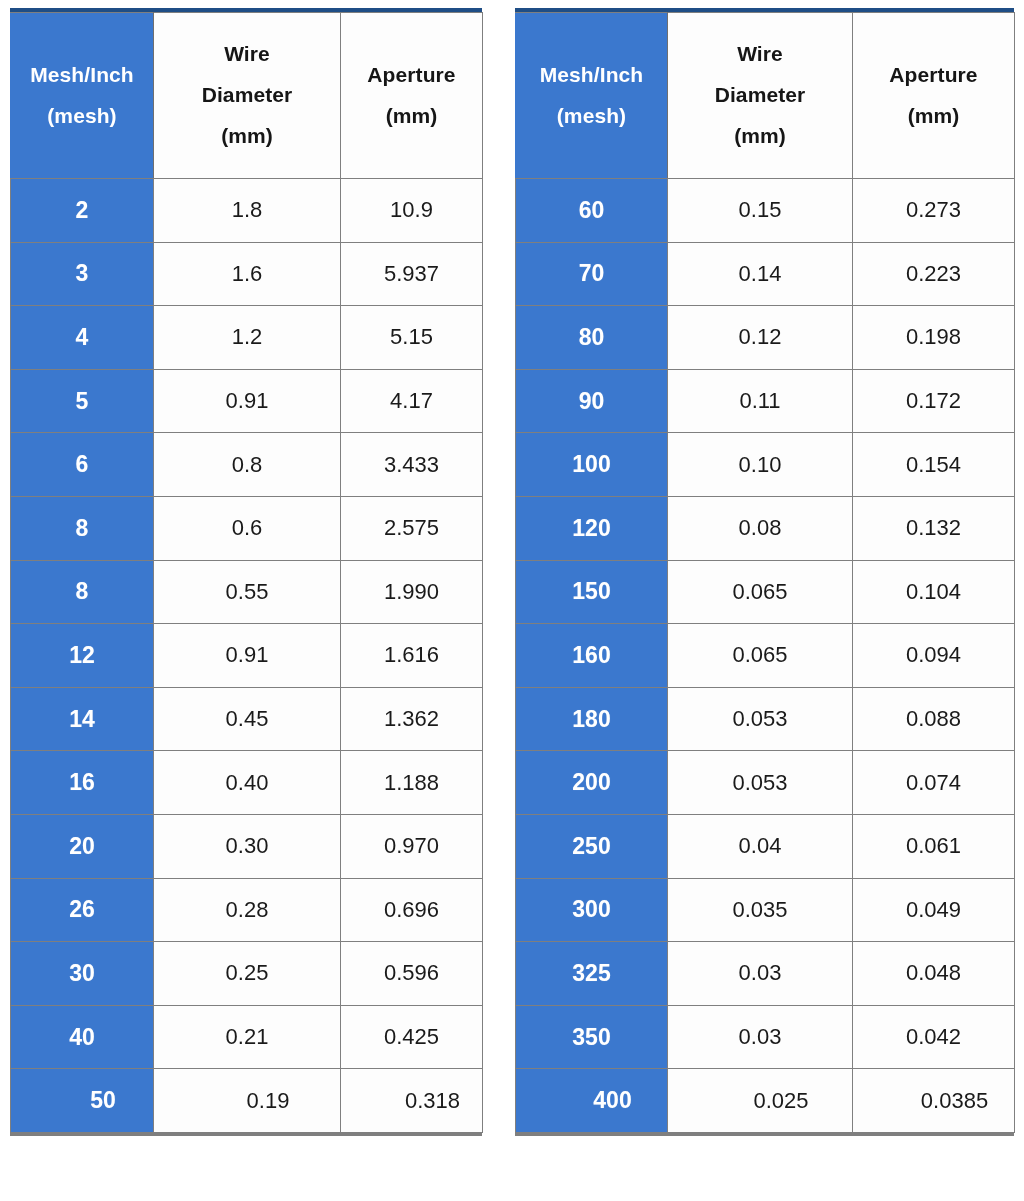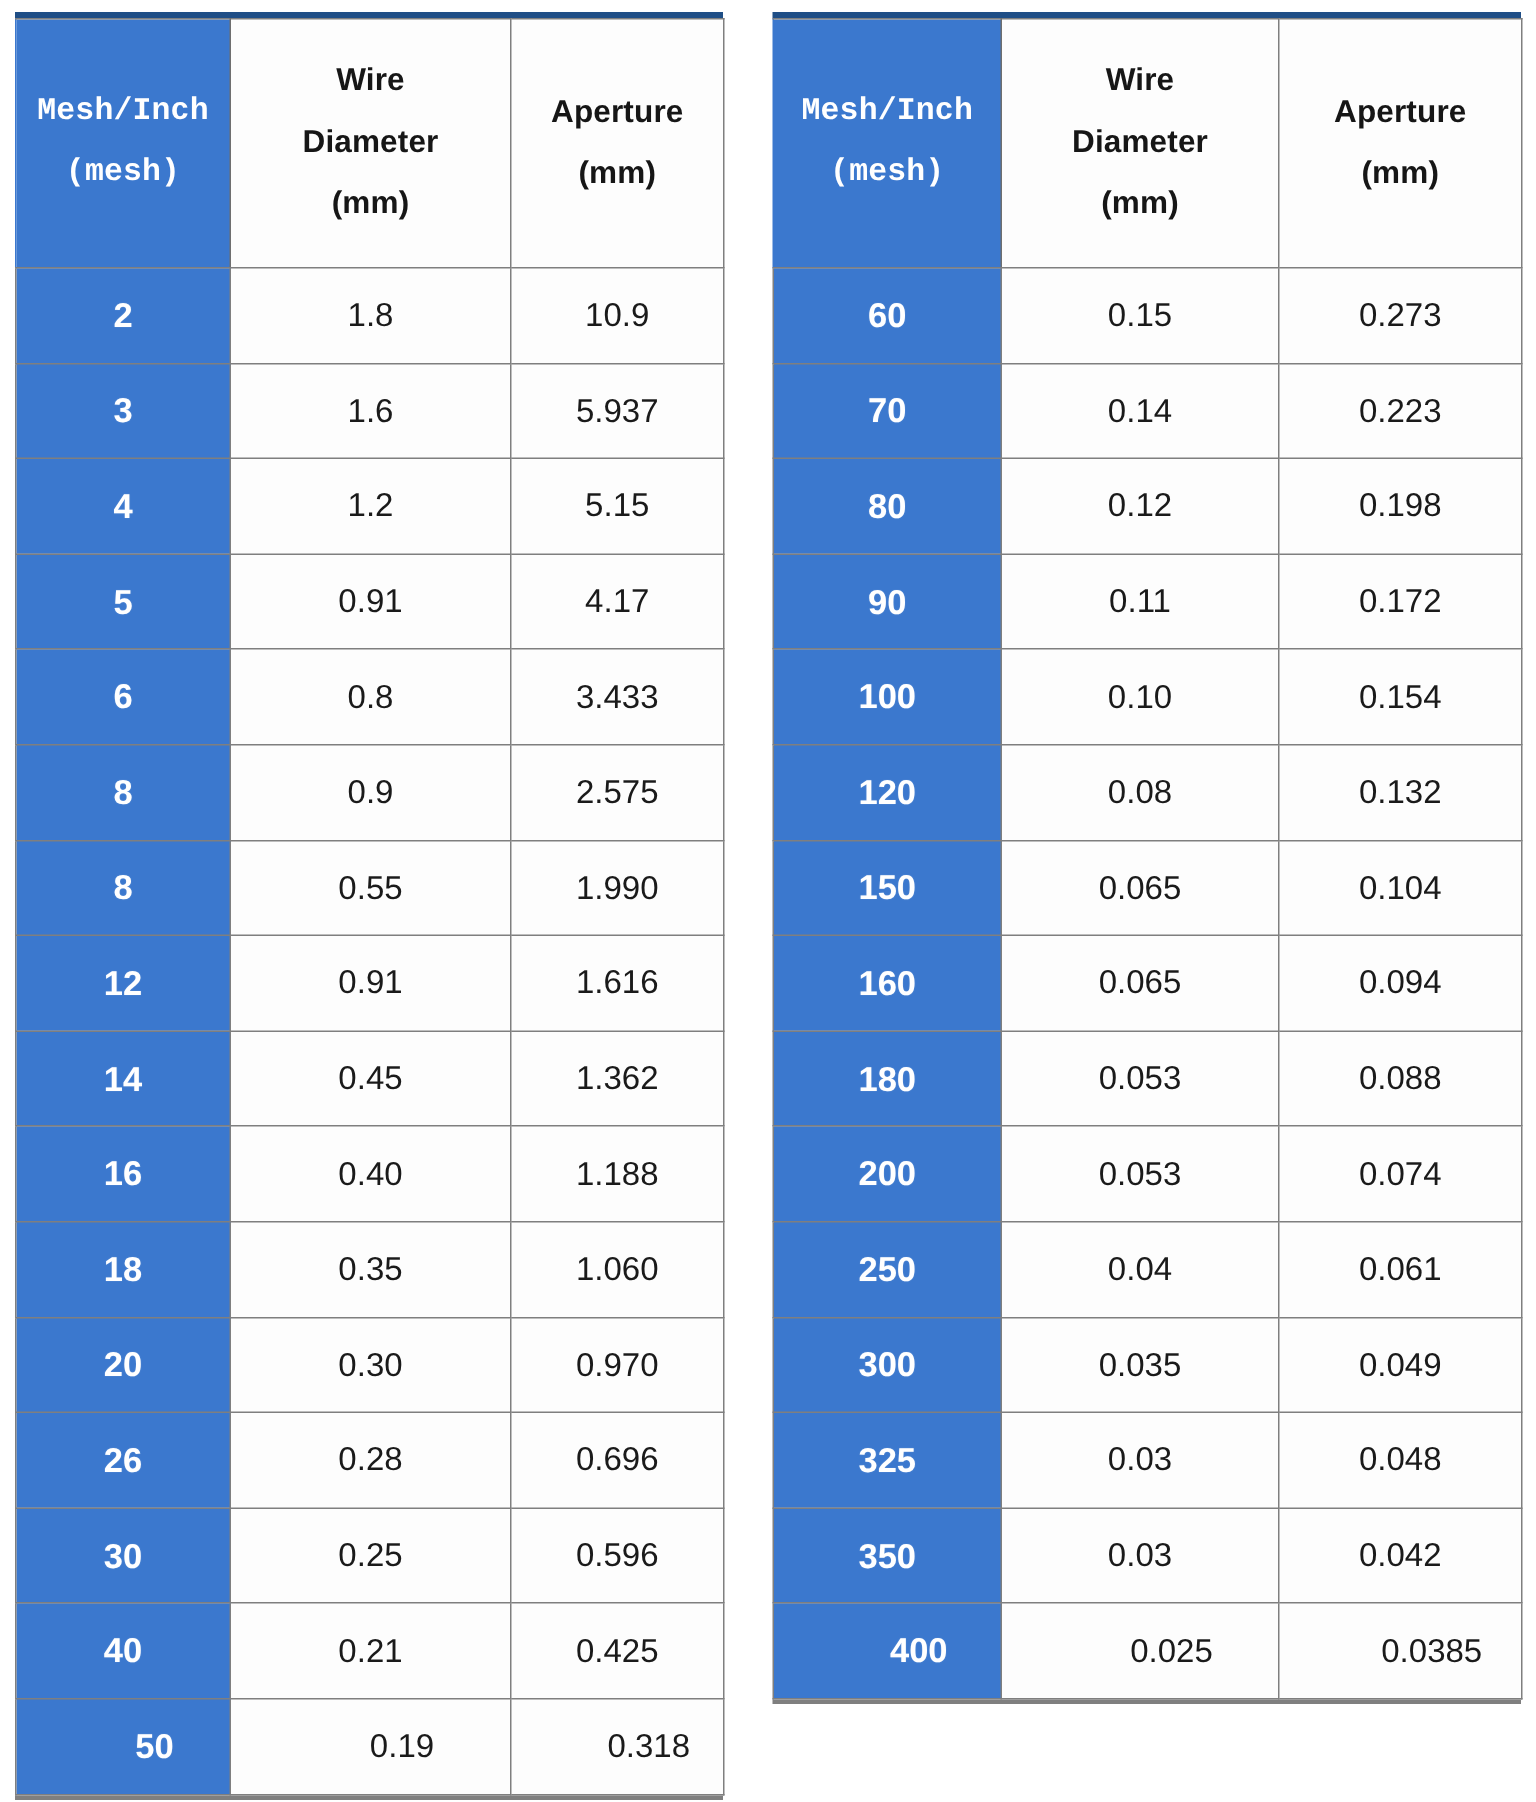--- a/index.html
+++ b/index.html
@@ -65,21 +65,20 @@
     font-size: 21px;
     font-weight: bold;
     line-height: 1.95;
     letter-spacing: 0.1px;
   }
   thead th.hdr-mesh {
     background: #3b78ce;
     color: #ffffff;
     border-left-color: #3b78ce;
     border-right-color: #6f6f6f;
-    font-family: Liberation Mono, monospace;
   }
   thead th.hdr-plain {
     background: #fdfdfd;
     color: #161616;
   }
   .hdr-line { display: block; }
 
   
   tbody tr { height: 63.6px; }
 
@@ -152,21 +151,21 @@
             <td class="cell-val">0.91</td>
             <td class="cell-val">4.17</td>
           </tr>
           <tr>
             <td class="cell-mesh">6</td>
             <td class="cell-val">0.8</td>
             <td class="cell-val">3.433</td>
           </tr>
           <tr>
             <td class="cell-mesh">8</td>
-            <td class="cell-val">0.9</td>
+            <td class="cell-val">0.6</td>
             <td class="cell-val">2.575</td>
           </tr>
           <tr>
             <td class="cell-mesh">8</td>
             <td class="cell-val">0.55</td>
             <td class="cell-val">1.990</td>
           </tr>
           <tr>
             <td class="cell-mesh">12</td>
             <td class="cell-val">0.91</td>
@@ -174,25 +173,20 @@
           </tr>
           <tr>
             <td class="cell-mesh">14</td>
             <td class="cell-val">0.45</td>
             <td class="cell-val">1.362</td>
           </tr>
           <tr>
             <td class="cell-mesh">16</td>
             <td class="cell-val">0.40</td>
             <td class="cell-val">1.188</td>
-          </tr>
-          <tr>
-            <td class="cell-mesh">18</td>
-            <td class="cell-val">0.35</td>
-            <td class="cell-val">1.060</td>
           </tr>
           <tr>
             <td class="cell-mesh">20</td>
             <td class="cell-val">0.30</td>
             <td class="cell-val">0.970</td>
           </tr>
           <tr>
             <td class="cell-mesh">26</td>
             <td class="cell-val">0.28</td>
             <td class="cell-val">0.696</td>

